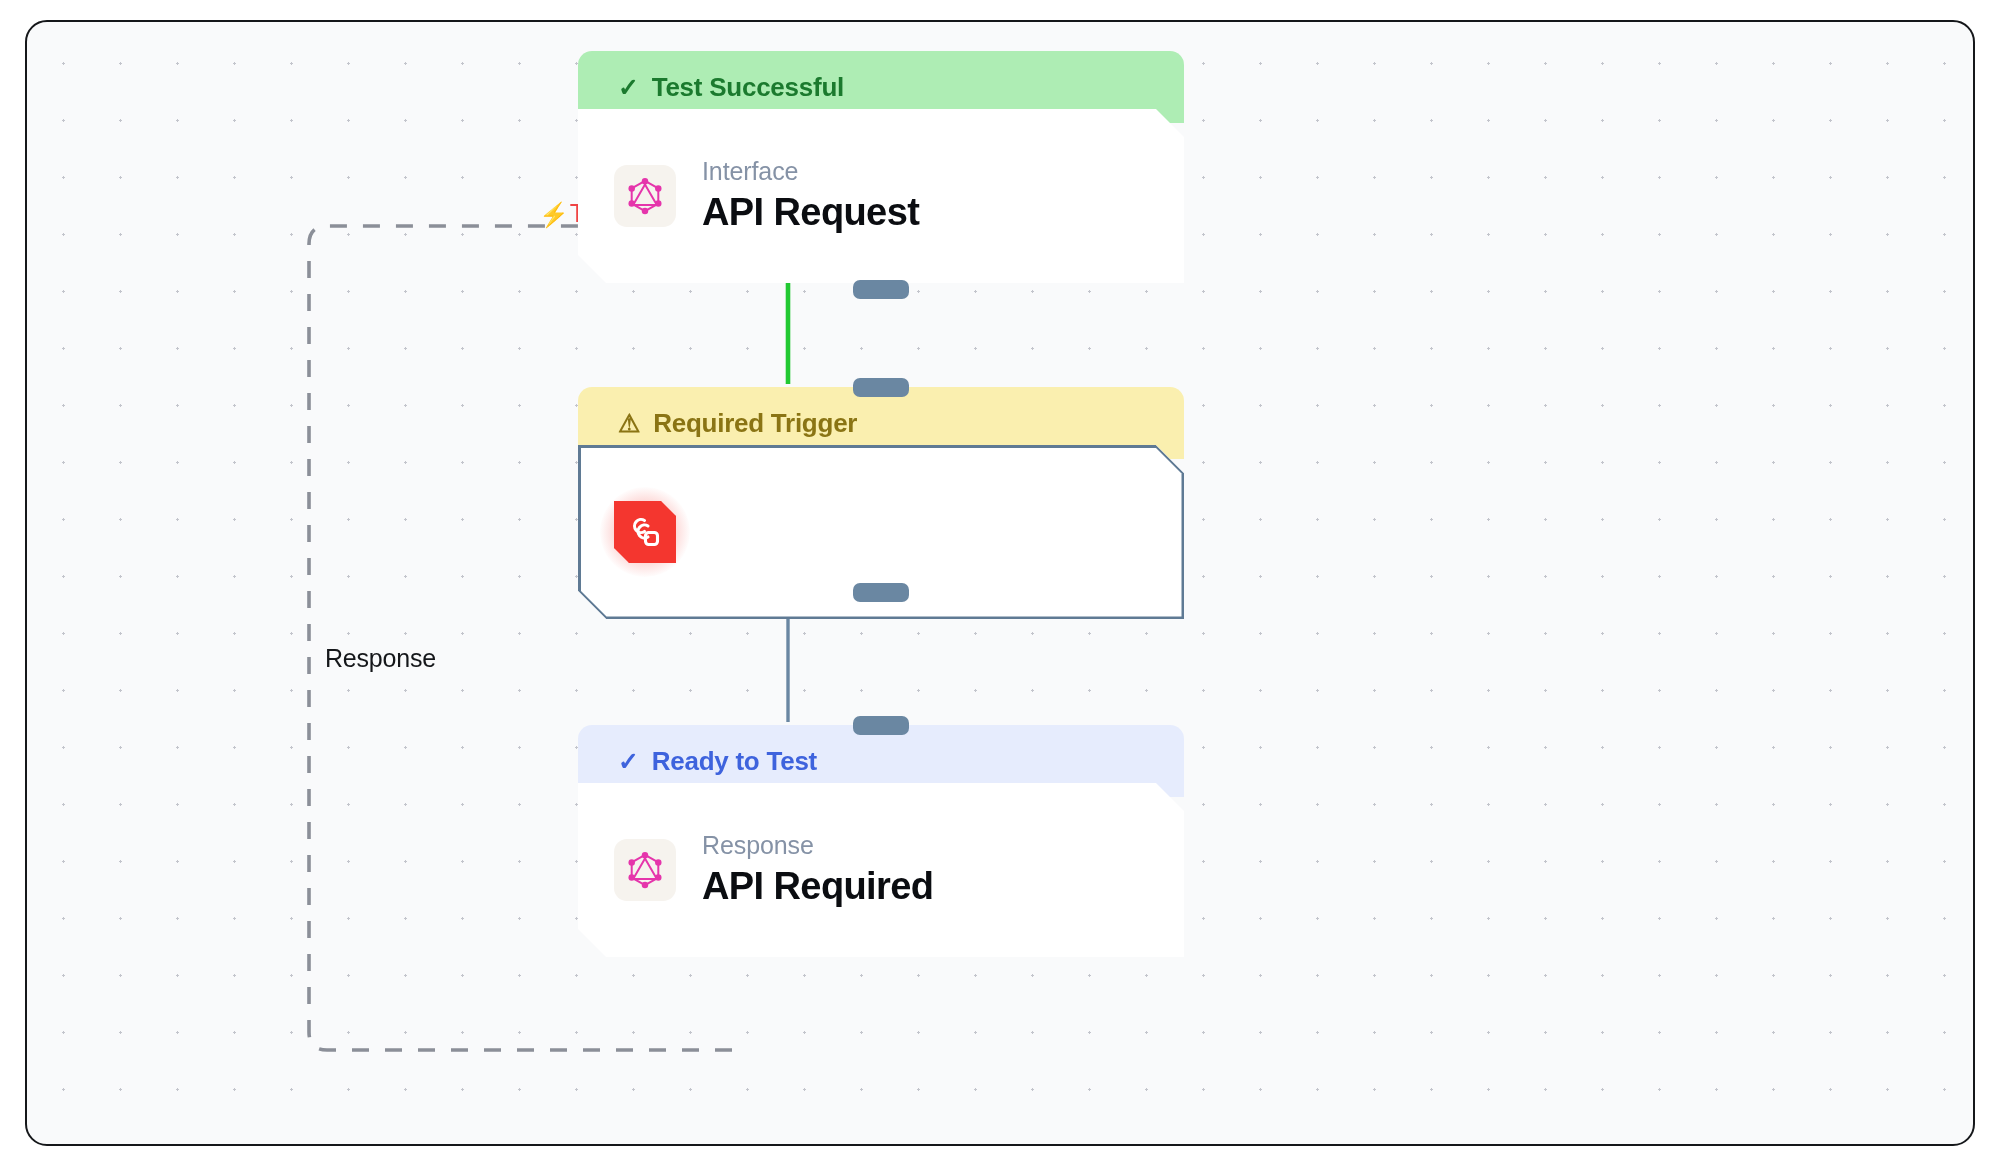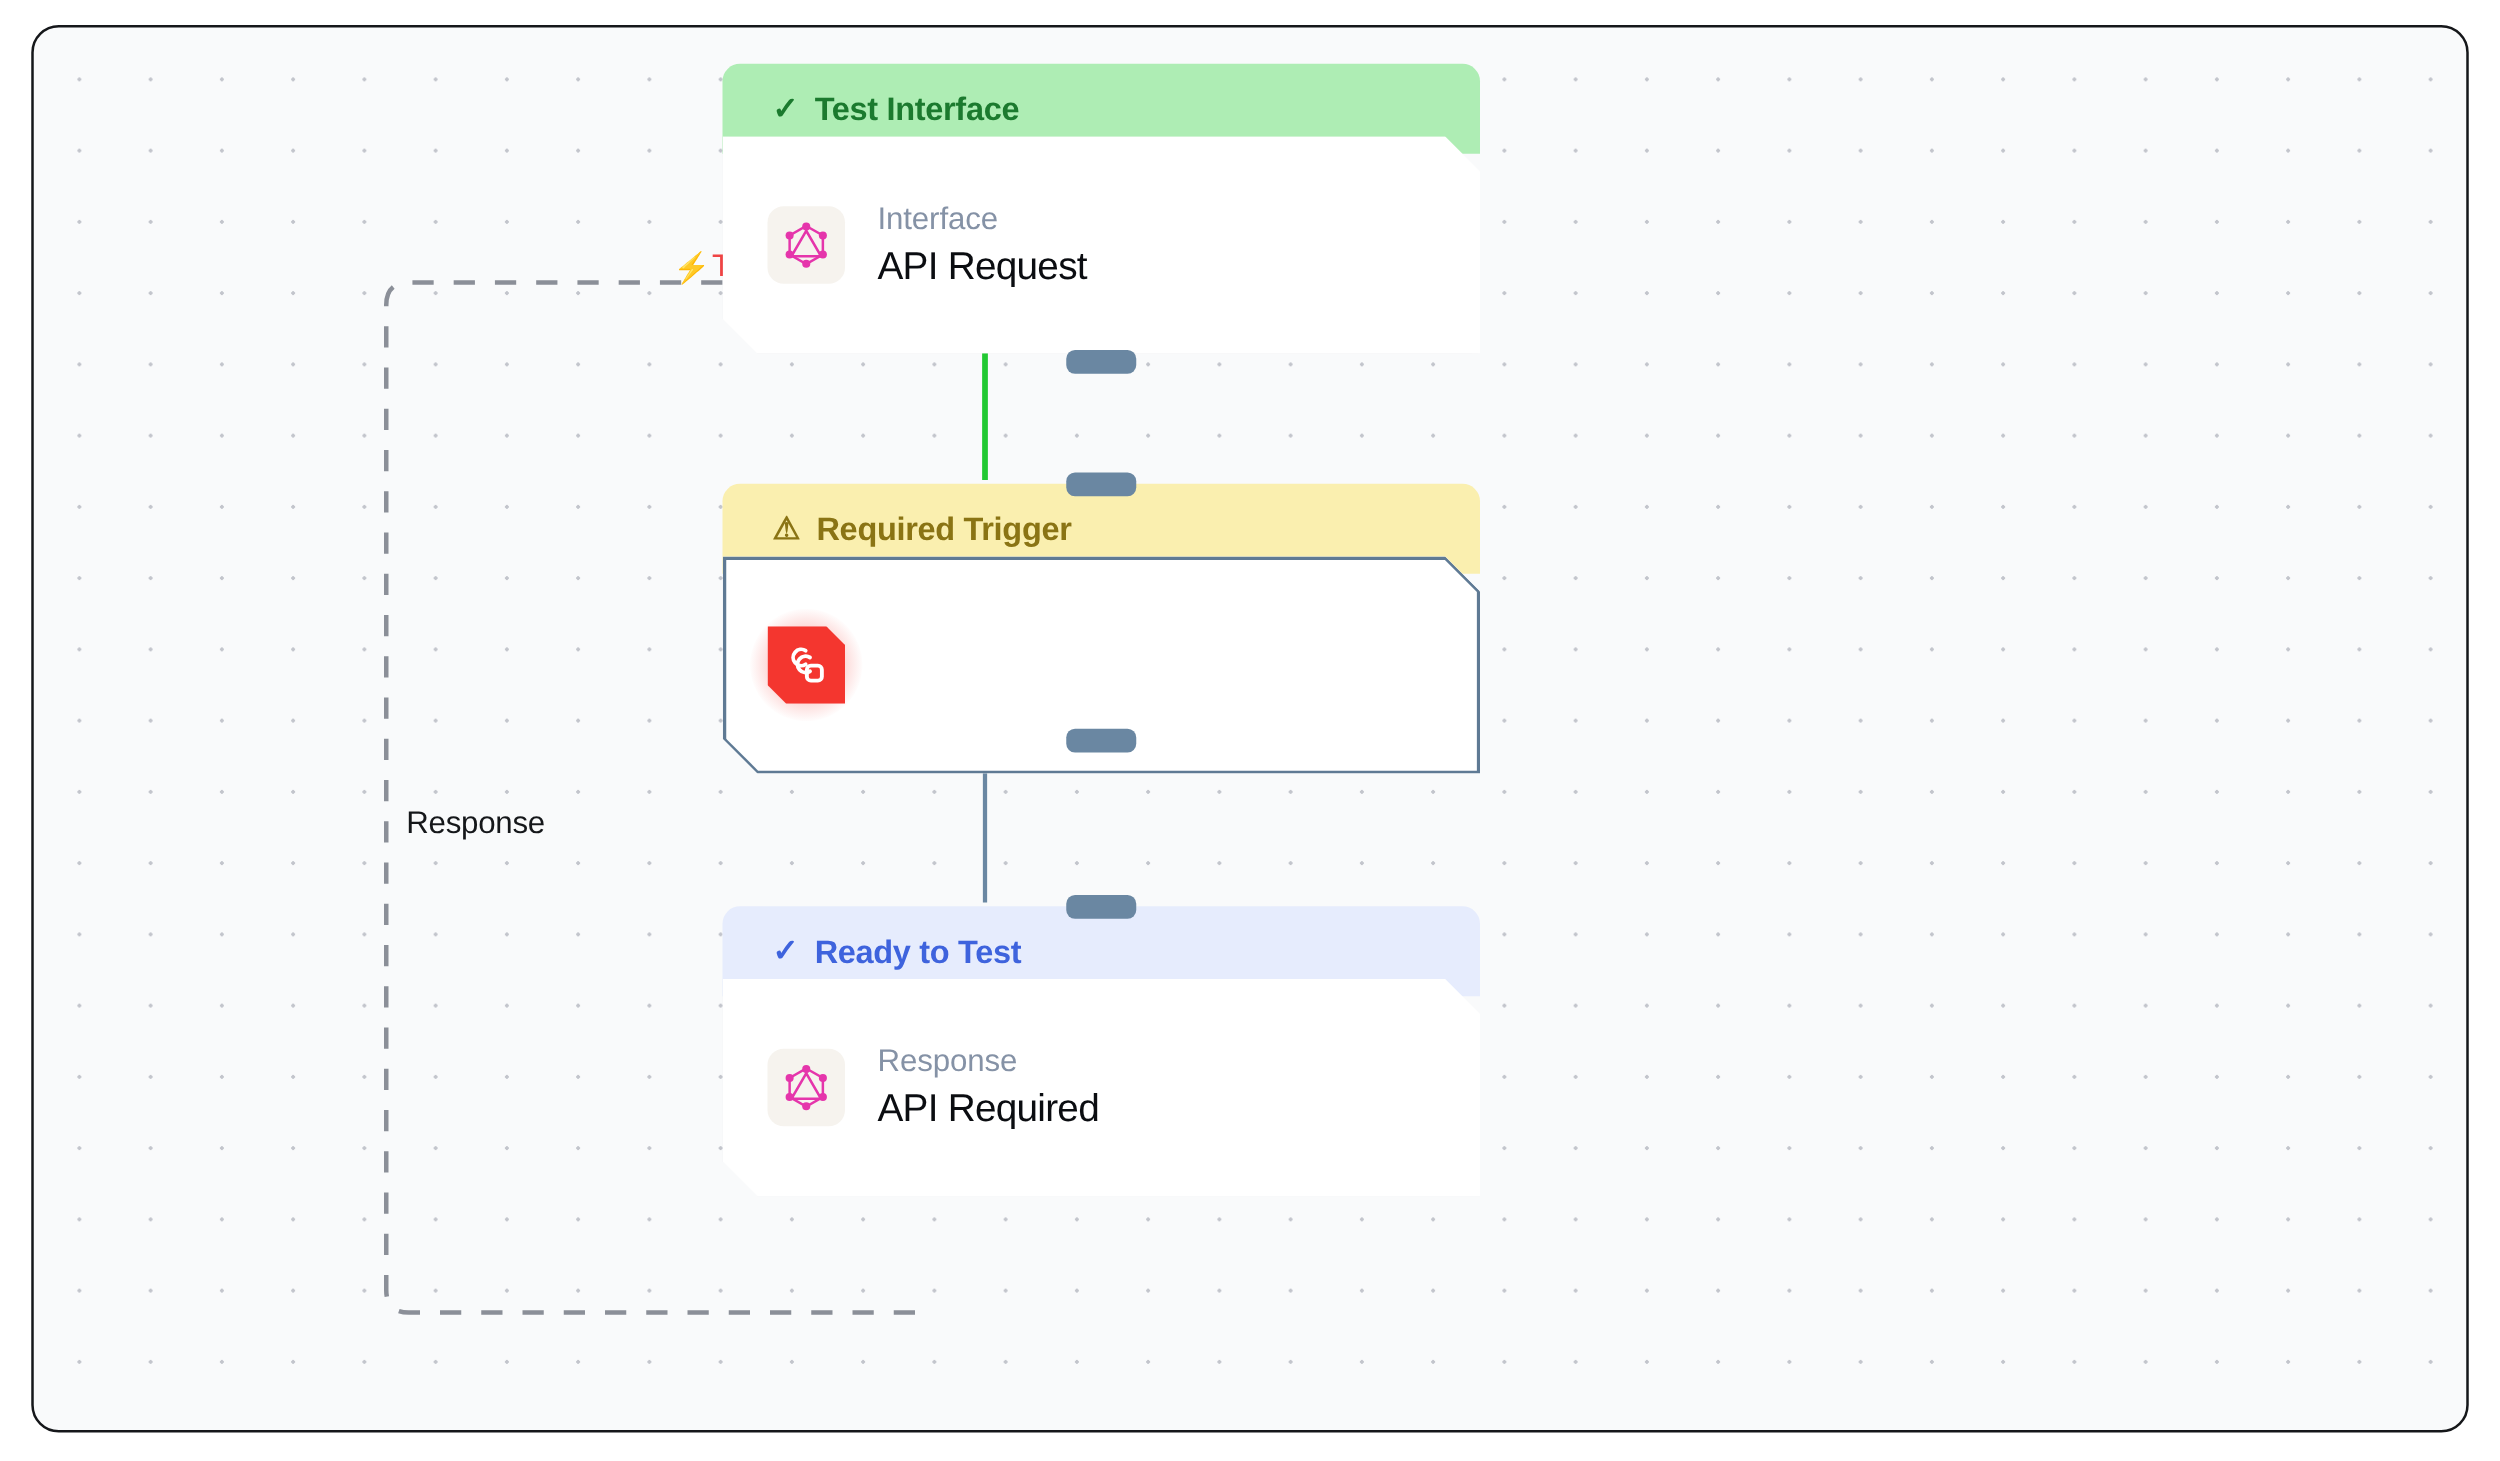--- a/index.html
+++ b/index.html
@@ -209,23 +209,23 @@
   
   .node-text { display: flex; flex-direction: column; gap: 5px; justify-content: center; }
   .node-kind {
     font-size: 25px;
     color: #8592a6;
     font-weight: 400;
     letter-spacing: -.1px;
     line-height: 1.15;
   }
   .node-title {
-    font-size: 31px;
+    font-size: 38px;
     color: #0b0d11;
-    font-weight: 400;
+    font-weight: 700;
     letter-spacing: -.6px;
     line-height: 1.15;
   }
 
   
   .handle {
     position: absolute;
     width: 56px;
     height: 19px;
     background: #6a87a2;
@@ -253,21 +253,21 @@
     <span class="bolt">⚡</span>
     <span>Trigger</span>
   </div>
   <div class="edge-label" id="response-label">
     <span>Response</span>
   </div>
 
   <div class="node" style="left:551px; top:29px;">
     <div class="node-badge badge-green">
       <span class="badge-icon">✓</span>
-      <span>Test Interface</span>
+      <span>Test Successful</span>
     </div>
     <div class="node-card">
       <div class="icon-tile graphql">
         <svg width="38" height="40" viewBox="0 0 40 42" fill="none">
           <g stroke="#e535ab" stroke-width="2.1">
             <path d="M20 5 L34 13 L34 29 L20 37 L6 29 L6 13 Z"></path>
             <path d="M20 9 L32.5 30.5 L7.5 30.5 Z"></path>
           </g>
           <g fill="#e535ab">
             <circle cx="20" cy="5.5" r="3.4"></circle>

